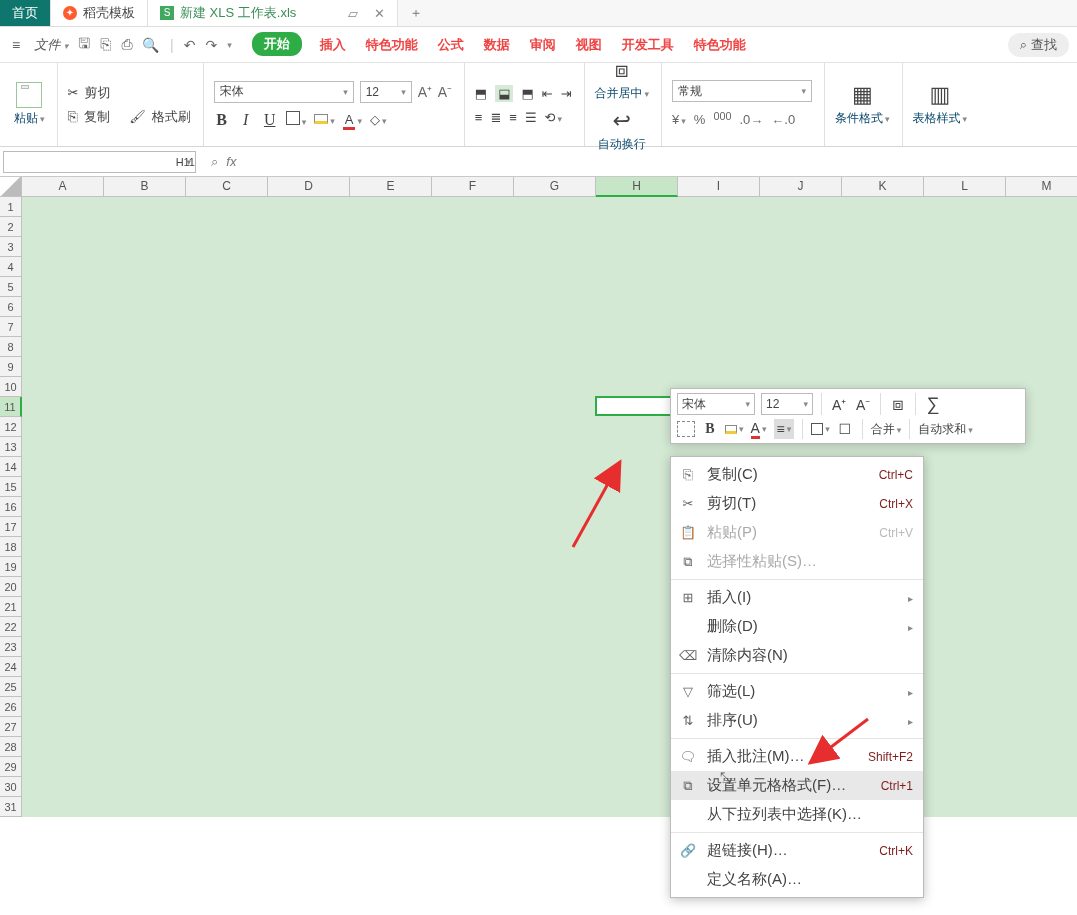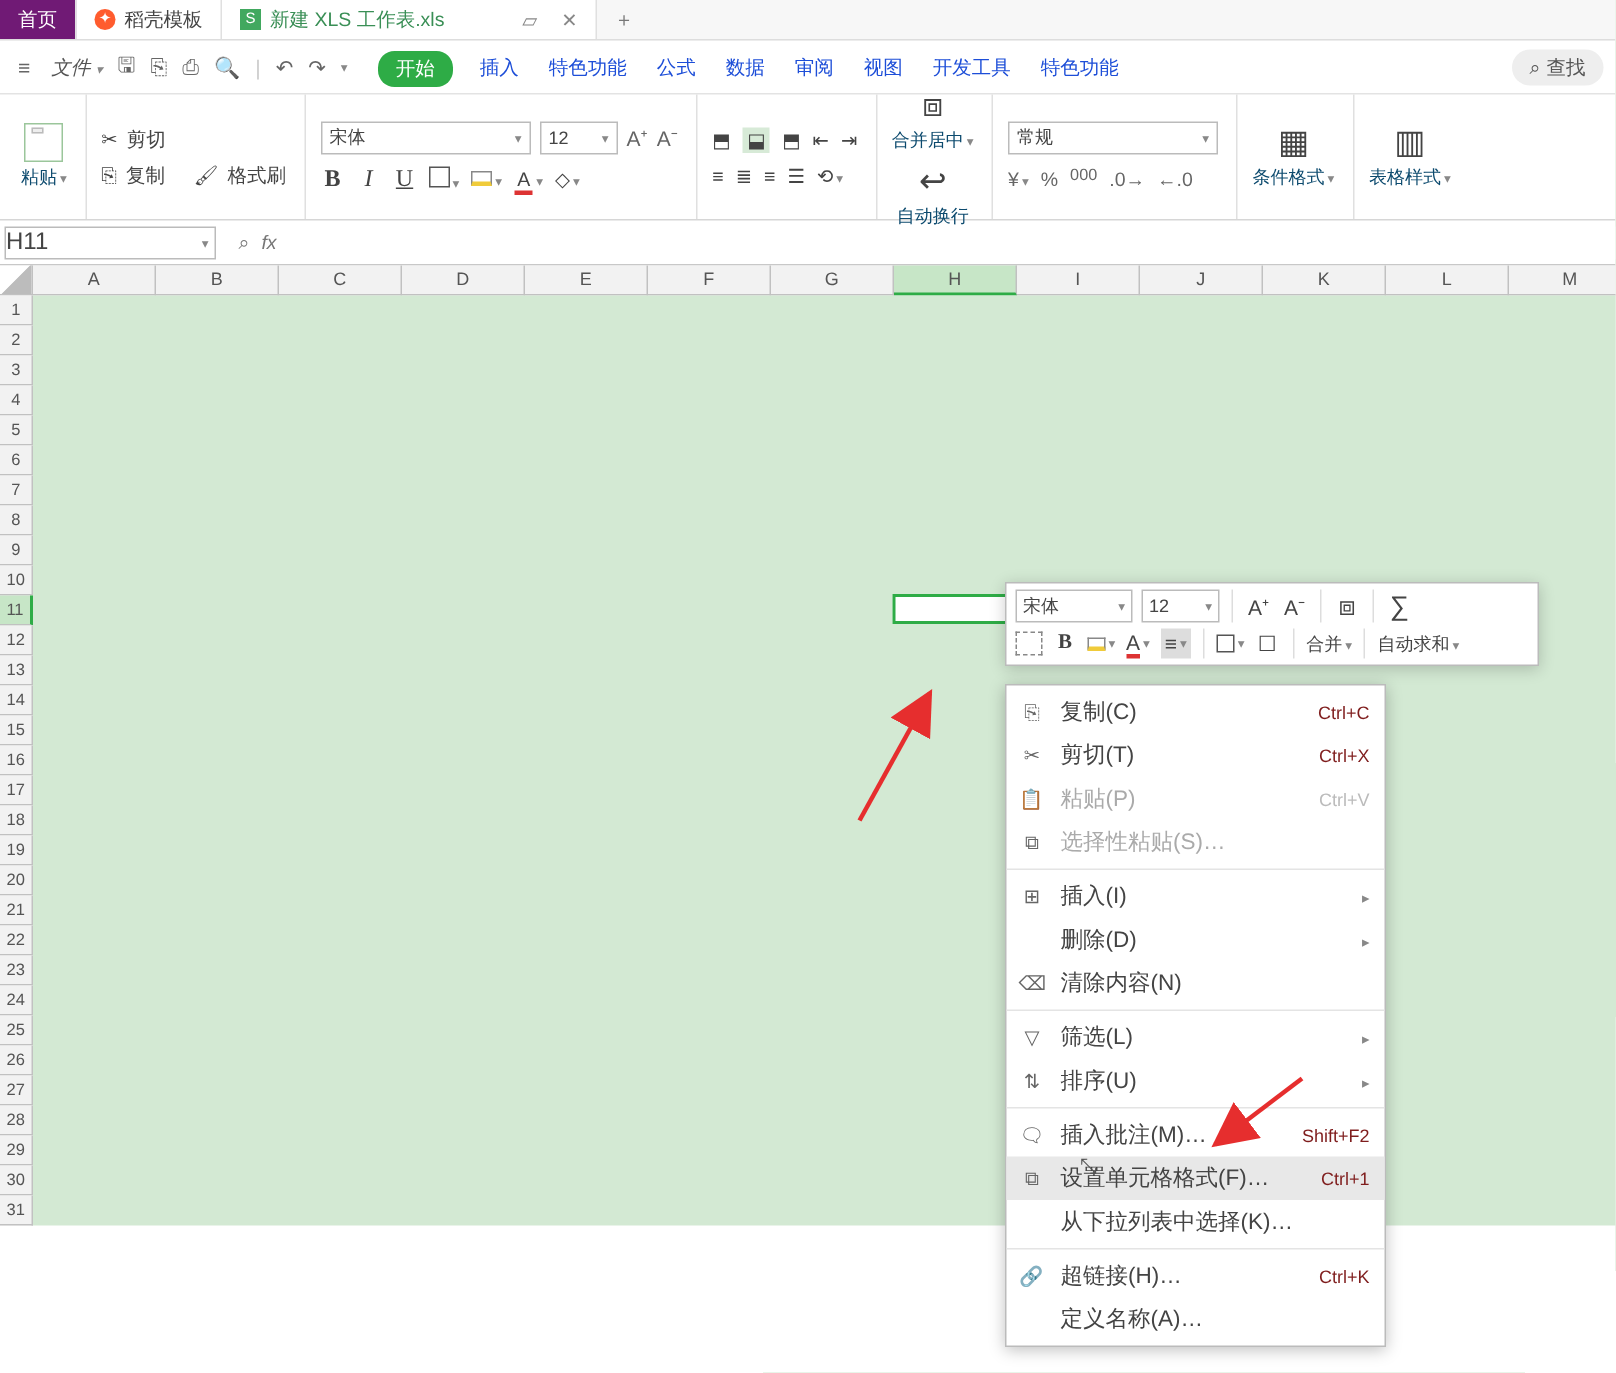--- a/index.html
+++ b/index.html
@@ -1,57 +1,57 @@
 <!DOCTYPE html>
 <html><head>
 <meta charset="utf-8">
 <style>
   * { box-sizing: border-box; margin: 0; padding: 0; font-family: "Microsoft YaHei", Arial, sans-serif; }
   body { width: 1077px; height: 915px; background: #fff; overflow: hidden; font-size: 13px; color: #444; user-select: none; position: relative; }
 
   
   .topbar { height: 27px; background: #f7f7f7; display: flex; align-items: stretch; border-bottom: 1px solid #ddd; }
   .tab { display: flex; align-items: center; padding: 0 12px; gap: 6px; border-right: 1px solid #e0e0e0; cursor: default; position: relative; }
-  .tab-home { background: #701a75; color: #fff; font-weight: 500; }
+  .tab-home { background: #0f766e; color: #fff; font-weight: 500; }
   .tab-template { background: #fff; }
   .tab-doc { background: #fff; color: #3a8f56; }
   .tab .close { margin-left: 10px; color: #888; }
   .tab .docicon { width: 14px; height: 14px; background: #41a85f; color:#fff; font-size:10px; line-height:14px; text-align:center; }
   .flameicon { width: 14px; height: 14px; border-radius: 50%; background: #ff5c2e; color:#fff; font-size:10px; text-align:center; line-height:14px; }
   .newtab { width: 36px; display:flex; align-items:center; justify-content:center; color:#777; }
 
   
   .menubar { height: 36px; display:flex; align-items:center; gap: 10px; padding: 0 8px; border-bottom:1px solid #e3e3e3; }
   .hamburger { font-size:14px; color:#666; padding:2px 4px;}
   .filemenu { color:#555;font-style:italic; }
   .qicons { display:flex; gap:10px; color:#666; align-items:center; }
   .qicons span { font-size:14px; }
-  .menu-tabs { display:flex; gap:16px; margin-left:10px; align-items:flex-end; }
-  .menu-tabs span { color:#1d4ed8; padding:4px 2px; }
+  .menu-tabs { display:flex; gap:16px; margin-left:10px; align-items:flex-start;font-weight:bold; }
+  .menu-tabs span { color:#ef4444; padding:4px 2px; }
   .menu-tabs .active { background:#2eac46; color:#fff; border-radius:11px; padding:3px 12px; }
   .searchbox { margin-left:auto; display:flex; align-items:center; gap:4px; background:#eee; border-radius:12px; padding:3px 12px; color:#555;}
 
   
   .ribbon { height: 84px; display:flex; align-items:center; padding: 0 8px; gap: 4px; border-bottom:1px solid #d6d6d6; }
   .rgroup { display:flex; flex-direction:column; justify-content:center; gap:6px; padding:0 6px; height:100%; }
   .rgroup.sep { border-right:1px solid #e0e0e0; padding-right:12px; }
   .rlabel { font-size:12px; color:#0c4a6e; text-align:left;}
   .bigicon { width:26px; height:26px; display:inline-block; border:1px solid #bbb; background:linear-gradient(#fff,#eaeaea); }
   .smallrow { display:flex; gap:6px; align-items:center;}
   .fontcombo { width:140px; height:22px; border:1px solid #bbb; padding:1px 5px; display:flex; align-items:center; justify-content:space-between; font-size:12px;}
   .sizecombo { width:52px; height:22px; border:1px solid #bbb; padding:1px 5px; display:flex; align-items:center; justify-content:space-between; font-size:12px;}
   .btnrow { display:flex; gap:8px; align-items:center; }
   .biu { font-family: "Times New Roman", serif; font-size:16px; width:16px; text-align:center; }
   .aplusminus { font-size:14px; color:#666; }
   .dropdown-caret::after{ content:"▾"; font-size:9px; color:#888; margin-left:2px;}
   .vcol { display:flex; flex-direction:column; align-items:center; gap:2px; }
 
   
   .formulabar { height: 30px; display:flex; align-items:center; border-bottom:1px solid #c8c8c8; }
-  .namebox { width:141px; height:22px; margin:0 3px; border:1px solid #bbb; text-align:left; font-size:16px; line-height:20px; position:relative; }
+  .namebox { width:193px; height:22px; margin:0 3px; border:1px solid #bbb; text-align:right; font-size:11px; line-height:20px; position:relative; }
   .namebox::after { content:"▾"; position:absolute; right:4px; font-size:9px; color:#888; }
   .fxarea { display:flex; align-items:center; gap:8px; padding:0 12px; color:#777; }
   .fxinput { flex:1; height:22px; border:none; }
 
   
   .sheet { position:relative; }
   .selectall { position:absolute; left:0; top:0; width:22px; height:20px; border-right:1px solid #c1c1c1; border-bottom:1px solid #c1c1c1; background:linear-gradient(135deg,#fff 49%, #bcbcbc 51%);}
   .thead { position:absolute; left:22px; top:0; height:20px; display:flex; }
   .colhdr { width:82px; height:20px; border-right:1px solid #c1c1c1; border-bottom:1px solid #c1c1c1; text-align:center; font-size:12px; line-height:19px; color:#555; background:#f2f2f2; }
   .colhdr.sel { background:#c7e6c7; border-bottom:2px solid #2eac46; }

